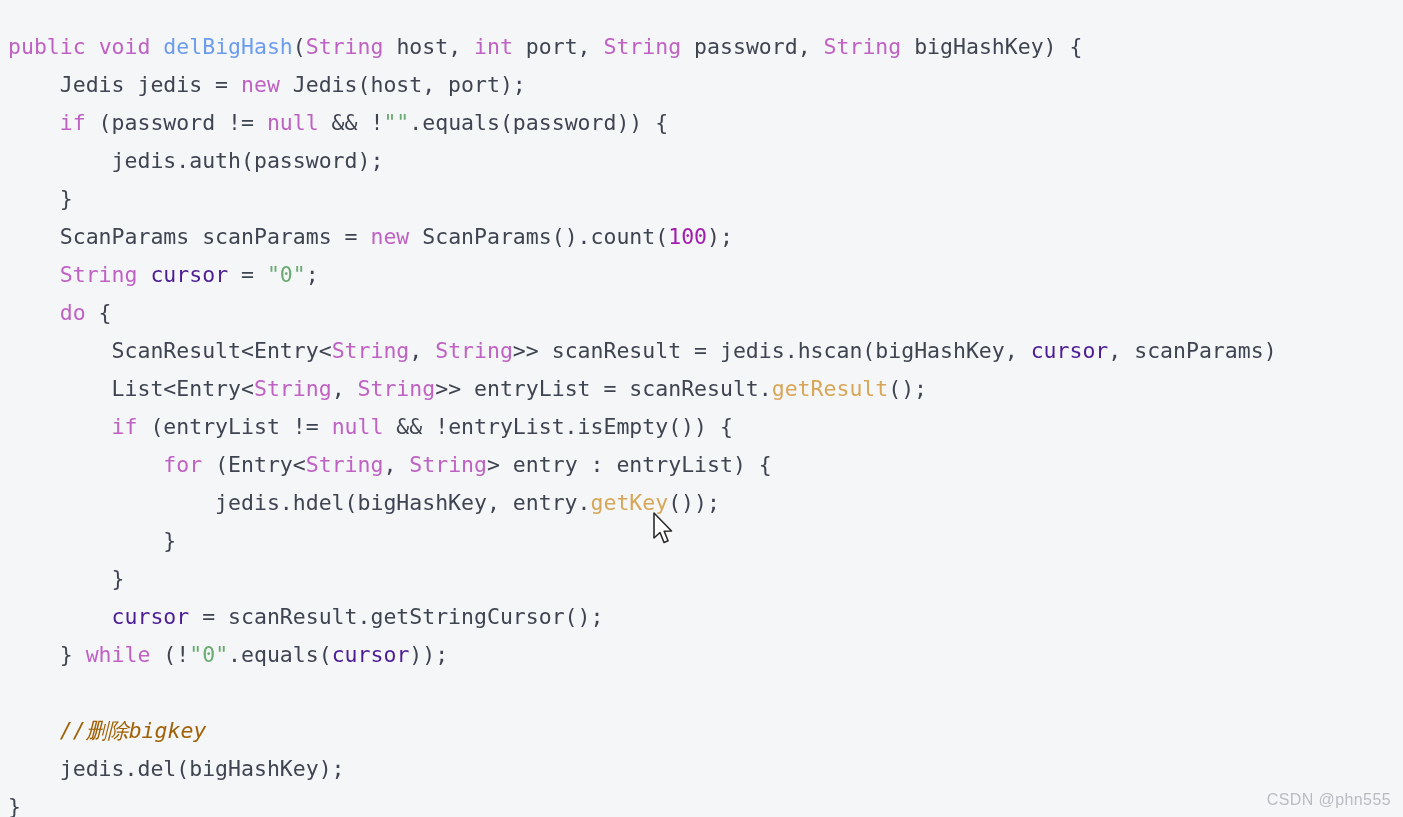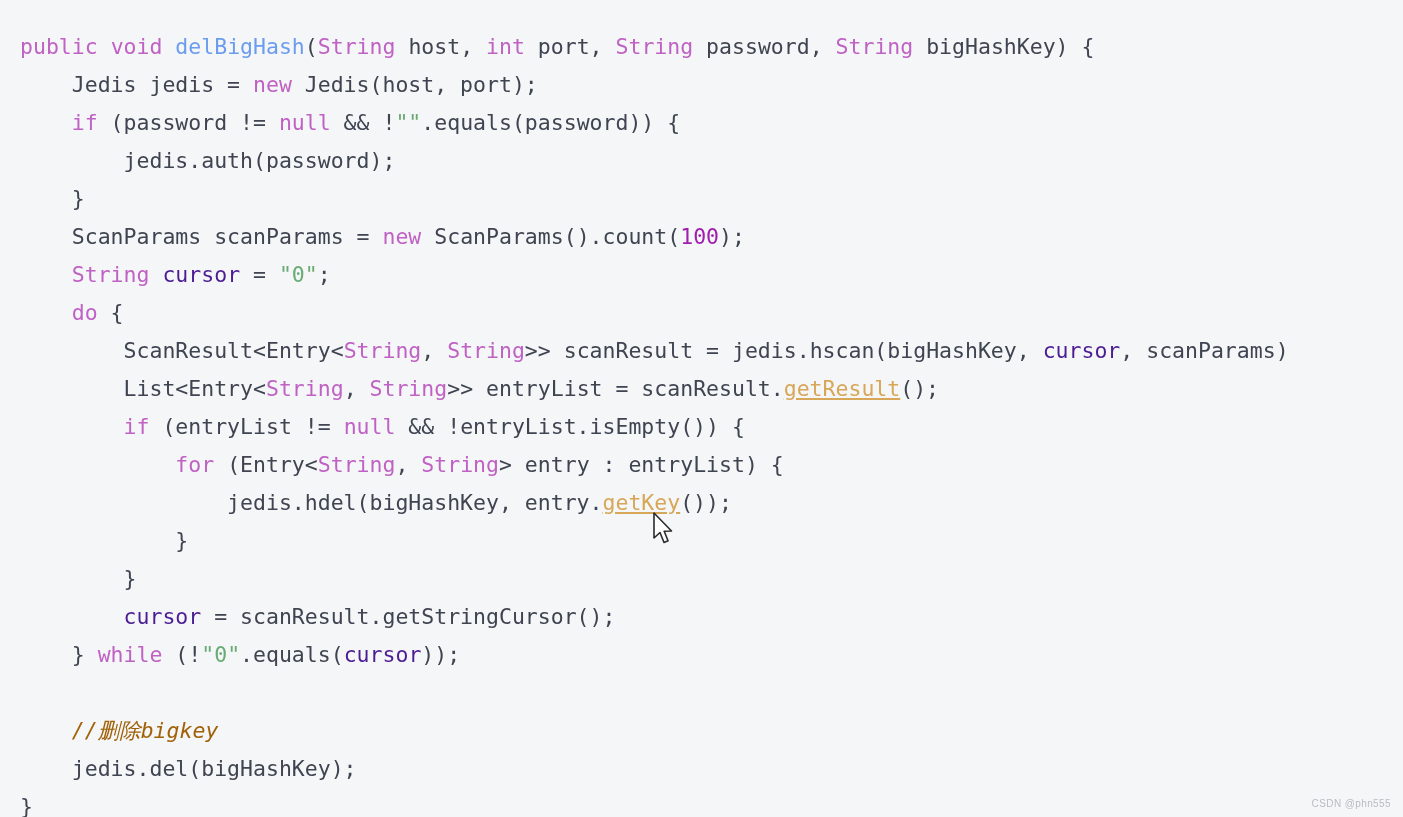--- a/index.html
+++ b/index.html
@@ -28,31 +28,31 @@
     white-space: pre;
     font-size: 21.5px;
     line-height: 38px;
     letter-spacing: 0px;
     color: #3f4451;
   }
 
   .code-line {
     white-space: pre;
     height: 38px;
-    padding-left: 20px;
+    padding-left: 8px;
     overflow: hidden;
   }
 
   .code-line.blank { height: 38px; }
 
   
   .tok-keyword   { color: #c061c4; }
   .tok-type      { color: #c061c4; }
   .tok-method    { color: #6c9ced; }
-  .tok-call      { color: #d8a657; text-decoration: underline; }
+  .tok-call      { color: #d8a657; }
   .tok-field     { color: #4c1d95; }
   .tok-string    { color: #6aab73; }
   .tok-number    { color: #a21caf; }
   .tok-comment   { color: #a16207; font-style: italic; }
   .tok-plain     { color: #3f4451; }
   .tok-punct     { color: #3f4451; }
 
   
   #mouse-pointer {
     position: absolute;
@@ -62,21 +62,21 @@
     height: 34px;
     pointer-events: none;
   }
 
   
   #watermark {
     position: absolute;
     right: 12px;
     bottom: 8px;
     font-family: "Liberation Sans", sans-serif;
-    font-size: 10px;
+    font-size: 16px;
     color: #b9bcc2;
     letter-spacing: 0.4px;
     user-select: none;
   }
 </style>
 </head>
 <body>
 
 <div id="code-viewer">
 

